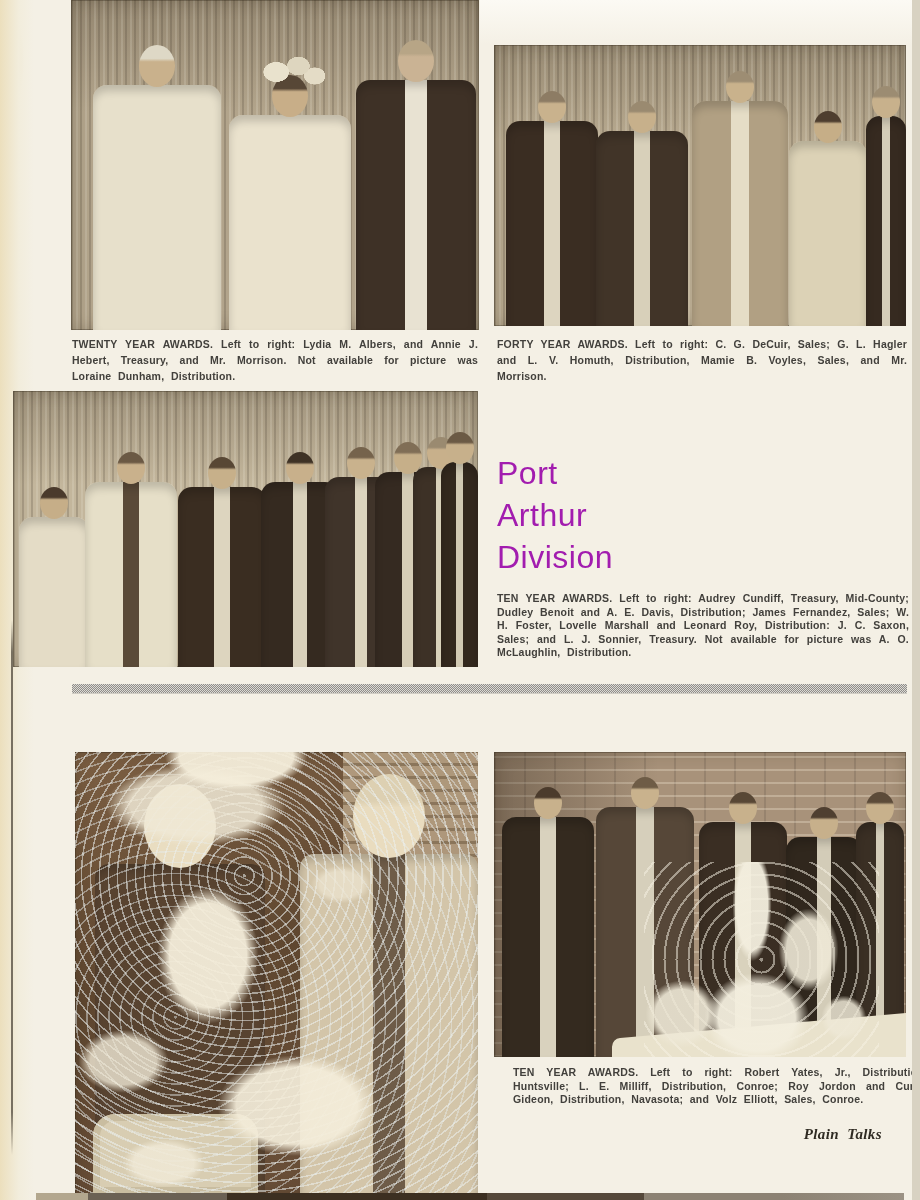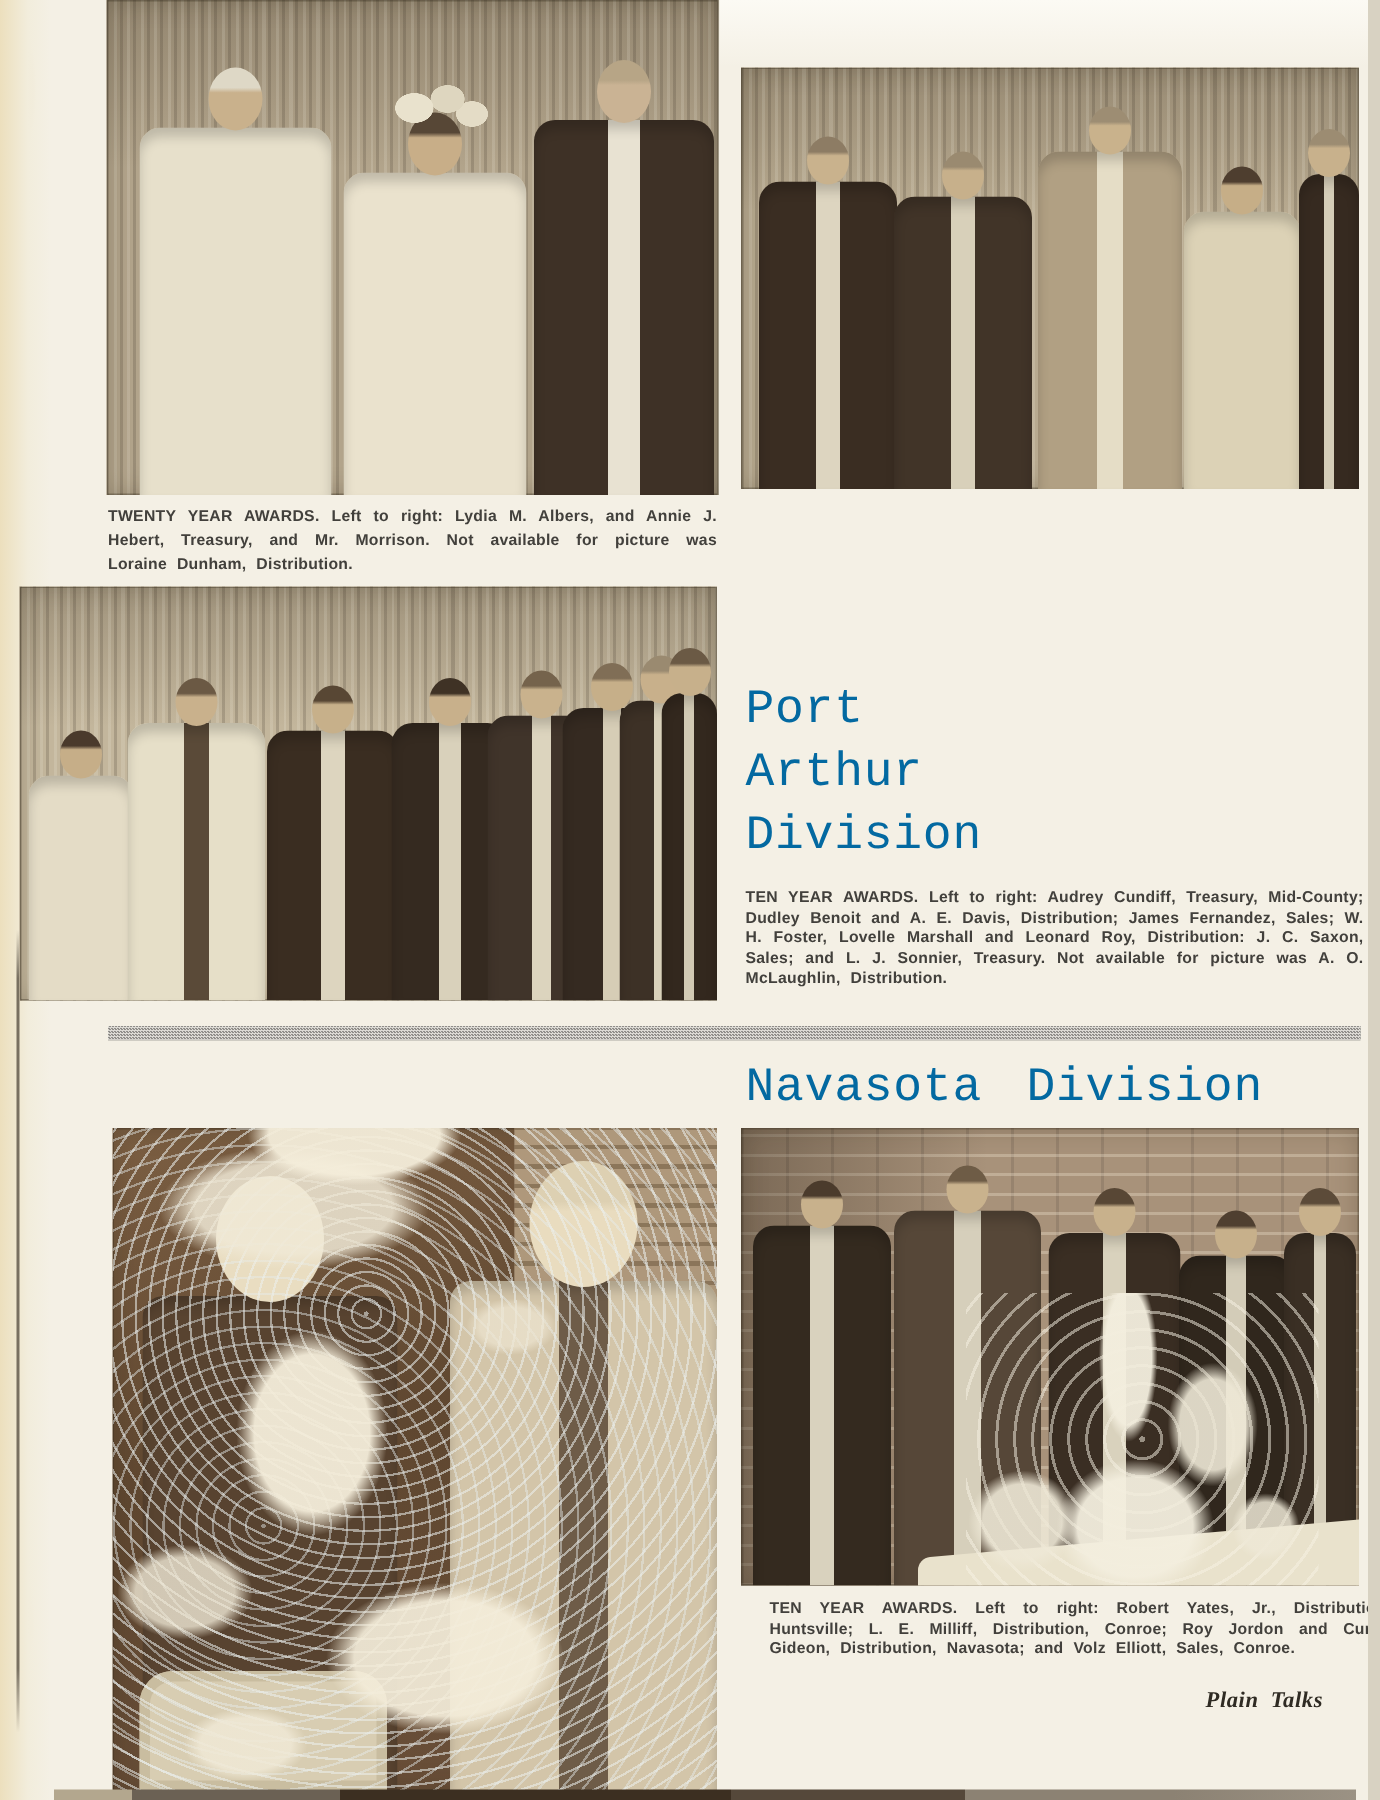--- a/index.html
+++ b/index.html
@@ -13,22 +13,22 @@
   .fig{position:absolute;bottom:0;border-radius:14px 14px 0 0;background-color:var(--suit,#3c3025);
        background-image:linear-gradient(90deg, rgba(0,0,0,0) 0 41%, var(--shirt,rgba(0,0,0,0)) 41% 59%, rgba(0,0,0,0) 59%);
        box-shadow:inset 0 6px 8px rgba(0,0,0,.18);}
   .fig::before{content:"";position:absolute;left:50%;transform:translateX(-50%);top:-30px;width:28px;height:32px;border-radius:50%;
        background:linear-gradient(var(--hair,#5d4c3a) 0 32%, var(--skin,#c8b190) 40%);}
   .fig.big::before{top:-40px;width:36px;height:42px;}
   .fig.huge::before{top:-80px;width:72px;height:84px;}
   .cap{position:absolute;font-weight:bold;font-size:10.5px;line-height:16px;color:#42403c;
        text-align:justify;word-spacing:3.5px;letter-spacing:.2px;}
   .cap.tight{line-height:13.5px;}
-  .division{position:absolute;font-family:Liberation Mono, monospace;font-size:32px;line-height:42px;
-       color:#0369a1;letter-spacing:.5px;white-space:pre-line;}
+  .division{position:absolute;font-family:Liberation Sans, sans-serif;font-size:32px;line-height:42px;
+       color:#a21caf;letter-spacing:.5px;white-space:pre-line;}
   .divider{position:absolute;background-color:#b8b7b3;
        background-image:conic-gradient(#8f8d89 25%, #dcdad4 0 50%, #8f8d89 0 75%, #dcdad4 0);
        background-size:2px 2px;box-shadow:0 1px 0 rgba(0,0,0,.15);}
   .footer-credit{position:absolute;font-family:"Liberation Serif",serif;font-weight:bold;font-style:italic;
        font-size:15px;color:#2f2b23;letter-spacing:.4px;word-spacing:4px;}
 </style>
 </head>
 <body>
 
 <div class="page">
@@ -56,20 +56,21 @@
   <div class="photo curtain" style="left:494px;top:45px;width:412px;height:281px;background-color:#b7a98f;" aria-label="Four men and one woman standing in front of a curtain">
     <div class="fig" style="left:12px;width:92px;height:205px;--suit:#3a2d22;--shirt:#ddd5c0;--skin:#c9b28d;--hair:#8d7c64;"></div>
     <div class="fig" style="left:102px;width:92px;height:195px;--suit:#413428;--shirt:#d8d0ba;--skin:#c7b08b;--hair:#9a8a70;"></div>
     <div class="fig" style="left:198px;width:96px;height:225px;--suit:#b1a083;--shirt:#e5ddc6;--skin:#c9b28c;--hair:#9d8d73;"></div>
     <div class="fig" style="left:295px;width:78px;height:185px;--suit:#dcd2b6;--skin:#c6ae87;--hair:#4e3e2f;"></div>
     <div class="fig" style="left:372px;width:40px;height:210px;--suit:#362a20;--shirt:#d5cdb8;--skin:#c8b18c;--hair:#9c8c72;"></div>
   </div>
 
   <div class="cap" style="left:72px;top:336px;width:406px;">TWENTY YEAR AWARDS.  Left to right: Lydia M. Albers, and Annie J. Hebert, Treasury, and Mr. Morrison.  Not available for picture was Loraine Dunham, Distribution.</div>
 
+  <div class="cap" style="left:497px;top:336px;width:410px;">FORTY YEAR AWARDS.  Left to right: C. G. DeCuir, Sales; G. L. Hagler and L. V. Homuth, Distribution, Mamie B. Voyles, Sales, and Mr. Morrison.</div>
 
   <div class="photo curtain" style="left:13px;top:391px;width:465px;height:276px;background-color:#c3b69c;" aria-label="Diagonal row of ten award recipients in front of a curtain">
     <div class="fig" style="left:6px;width:70px;height:150px;--suit:#e4dcc6;--skin:#c6ae88;--hair:#4a3a2c;"></div>
     <div class="fig" style="left:72px;width:92px;height:185px;--suit:#e6dfc8;--shirt:#5a4a38;--skin:#c9b18c;--hair:#6b5944;"></div>
     <div class="fig" style="left:165px;width:88px;height:180px;--suit:#3a2d21;--shirt:#ddd5bf;--skin:#c7b08a;--hair:#584734;"></div>
     <div class="fig" style="left:248px;width:78px;height:185px;--suit:#352a20;--shirt:#d9d1bb;--skin:#c8b08b;--hair:#3f3225;"></div>
     <div class="fig" style="left:312px;width:72px;height:190px;--suit:#40342a;--shirt:#dcd4be;--skin:#c9b28d;--hair:#75634c;"></div>
     <div class="fig" style="left:362px;width:66px;height:195px;--suit:#352a21;--shirt:#d6cdb6;--skin:#c6af89;--hair:#806e56;"></div>
     <div class="fig" style="left:400px;width:56px;height:200px;--suit:#3d3126;--shirt:#d9d1ba;--skin:#c8b08b;--hair:#9a8a70;"></div>
     <div class="fig" style="left:428px;width:37px;height:205px;--suit:#33281e;--shirt:#d2cab4;--skin:#c7b08b;--hair:#6b5a45;"></div>
@@ -77,21 +78,20 @@
 
   <div class="division" style="left:497px;top:452px;">Port
 Arthur
 Division</div>
 
   <div class="cap tight" style="left:497px;top:592px;width:412px;">TEN YEAR AWARDS.  Left to right: Audrey Cundiff, Treasury, Mid-County; Dudley Benoit and A. E. Davis, Distribution; James Fernandez, Sales; W. H. Foster, Lovelle Marshall and Leonard Roy, Distribution: J. C. Saxon, Sales; and L. J. Sonnier, Treasury.  Not available for picture was A. O. McLaughlin, Distribution.</div>
 
   <div class="divider" style="left:72px;top:684px;width:835px;height:9px;"></div>
 
 
-  <div class="division" style="left:497px;top:704px;word-spacing:10px;">Navasota Division</div>
 
   <div class="photo" style="left:75px;top:752px;width:403px;height:442px;
        background:linear-gradient(165deg,#7c5f43 0%,#5f4730 45%,#6b503a 100%);" aria-label="Damaged photograph of Frank G. Dupree, Sr. receiving his emblem from Mr. Morrison">
     <div style="position:absolute;left:268px;top:0;width:135px;height:115px;opacity:.9;
          background-color:#a8927a;
          background-image:repeating-linear-gradient(0deg,#b6a083 0 10px,#8f7a5f 10px 13px),
                           repeating-linear-gradient(90deg, rgba(0,0,0,.14) 0 2px, rgba(0,0,0,0) 2px 24px);"></div>
     <div class="fig huge" style="left:20px;width:170px;height:330px;--suit:#584330;--skin:#e9ddc1;--hair:#e9ddc1;"></div>
     <div class="fig huge" style="left:225px;width:178px;height:340px;--suit:#d3c5a9;--shirt:#6e5c48;--skin:#e9dcbf;--hair:#ddd0b2;"></div>
     <div style="position:absolute;left:18px;bottom:0;width:165px;height:80px;

